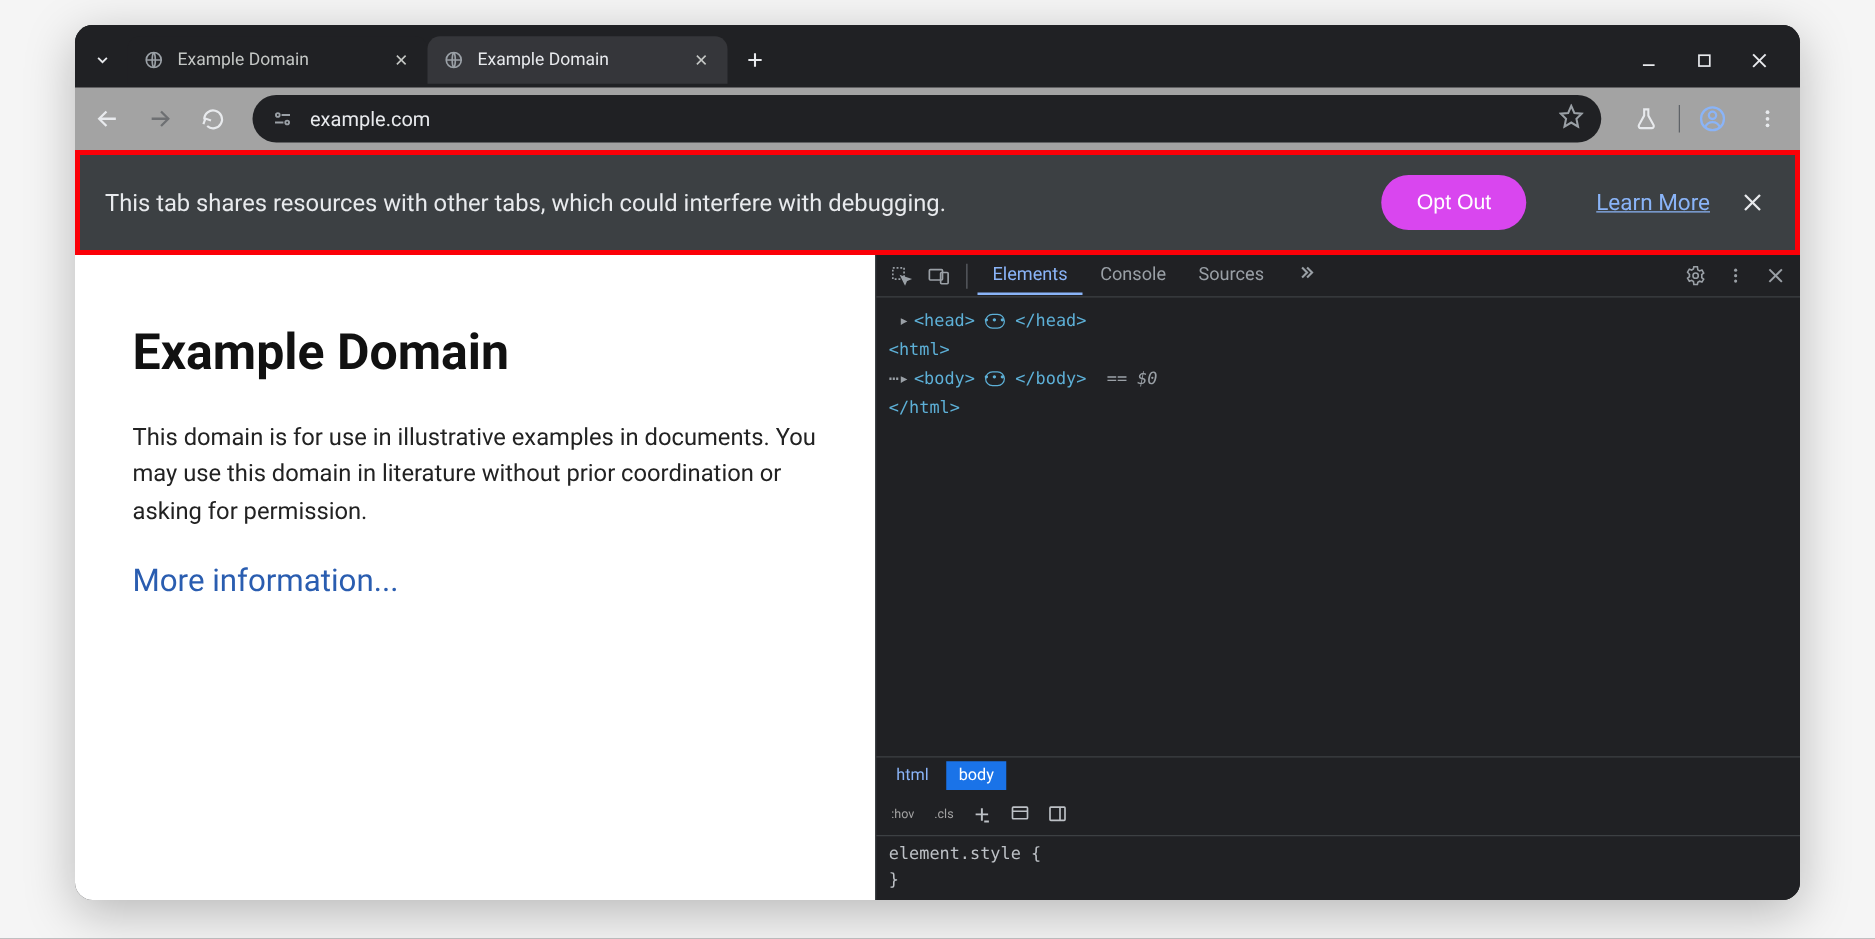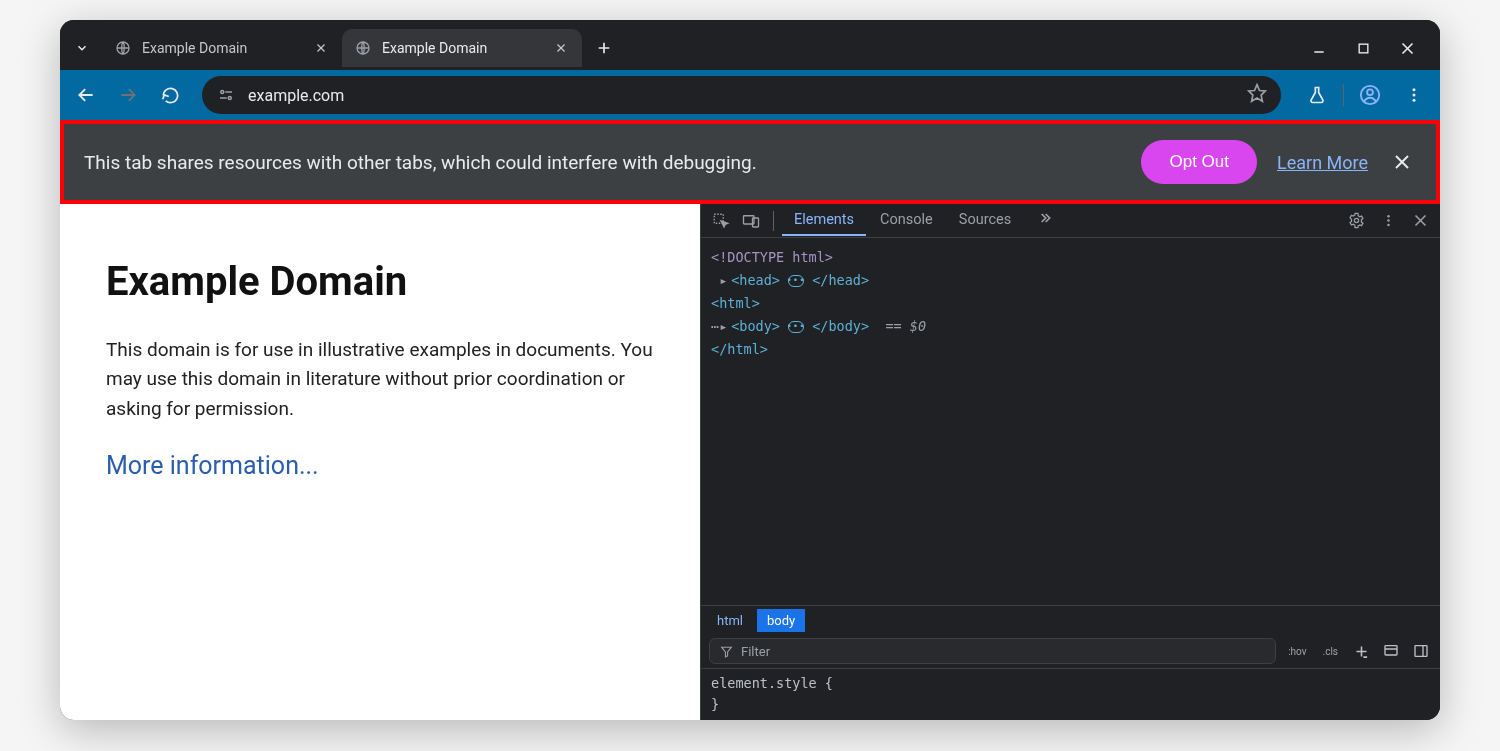--- a/index.html
+++ b/index.html
@@ -67,21 +67,21 @@
   color: #e8eaed; cursor: pointer; border-radius: 50%;
   margin-left: 6px;
 }
 .window-controls {
   margin-left: auto; display: flex; gap: 26px; margin-right: 16px; align-items: center;
   color: #e8eaed;
 }
 .win-ctrl { width: 18px; height: 18px; display: flex; align-items: center; justify-content: center; cursor: pointer; }
 .toolbar {
   height: 50px;
-  background: #0369a1;
+  background: #a3a3a3;
   display: flex; align-items: center;
   padding: 0 8px;
   gap: 6px;
 }
 .nav-btn {
   width: 36px; height: 36px;
   display: flex; align-items: center; justify-content: center;
   color: #e8eaed; cursor: pointer; border-radius: 50%;
 }
 .nav-btn.disabled { color: #6e7073; }
@@ -127,20 +127,21 @@
   padding: 12px 28px;
   border-radius: 24px;
   font-size: 17px;
   cursor: pointer;
 }
 .infobar-link {
   color: #8ab4f8;
   text-decoration: underline;
   font-size: 18px;
   cursor: pointer;
+  margin-left: 36px;
 }
 .infobar-close {
   width: 28px; height: 28px;
   display: flex; align-items: center; justify-content: center;
   cursor: pointer;
 }
 .content-area {
   flex: 1; display: flex; min-height: 0;
 }
 .page {
@@ -434,40 +435,33 @@
           <div class="dt-tb-icon">
             <svg width="15" height="15" viewBox="0 0 24 24" stroke="currentColor" stroke-width="2.5">
                 <line x1="4" y1="4" x2="20" y2="20"></line>
                 <line x1="20" y1="4" x2="4" y2="20"></line>
               </svg>
           </div>
         </div>
       </div>
 
       <div class="dt-elements">
-        <div class="dom-line"><span class="tag-p">&lt;!DOCTYPE html&gt;</span></div>
         <div class="dom-line"> <span class="tri">▸</span><span class="tag-b">&lt;head&gt;</span> <span class="expand-dots">•••</span> <span class="tag-b">&lt;/head&gt;</span></div>
         <div class="dom-line"><span class="tag-b">&lt;html&gt;</span></div>
         <div class="dom-line"><span class="ellipsis-pre">⋯</span><span class="tri">▸</span><span class="tag-b">&lt;body&gt;</span> <span class="expand-dots">•••</span> <span class="tag-b">&lt;/body&gt;</span>  <span class="sel-annot">== $0</span></div>
         <div class="dom-line"><span class="tag-b">&lt;/html&gt;</span></div>
       </div>
 
       <div class="dt-breadcrumb">
         <span class="bc-item">html</span>
         <span class="bc-item active">body</span>
       </div>
 
 
       <div class="dt-filter-row">
-        <div class="filter-input">
-          <svg width="13" height="13" viewBox="0 0 24 24" fill="none" stroke="currentColor" stroke-width="2">
-              <polygon points="3 4 21 4 14 13 14 20 10 22 10 13"></polygon>
-            </svg>
-          <span>Filter</span>
-        </div>
         <span class="filter-tool">:hov</span>
         <span class="filter-tool">.cls</span>
         <span class="filter-icon">
           <svg width="15" height="15" viewBox="0 0 24 24" stroke="currentColor" stroke-width="2.5">
               <line x1="12" y1="4" x2="12" y2="20"></line>
               <line x1="4" y1="12" x2="20" y2="12"></line>
               <line x1="15" y1="21" x2="21" y2="21"></line>
             </svg>
         </span>
         <span class="filter-icon">

